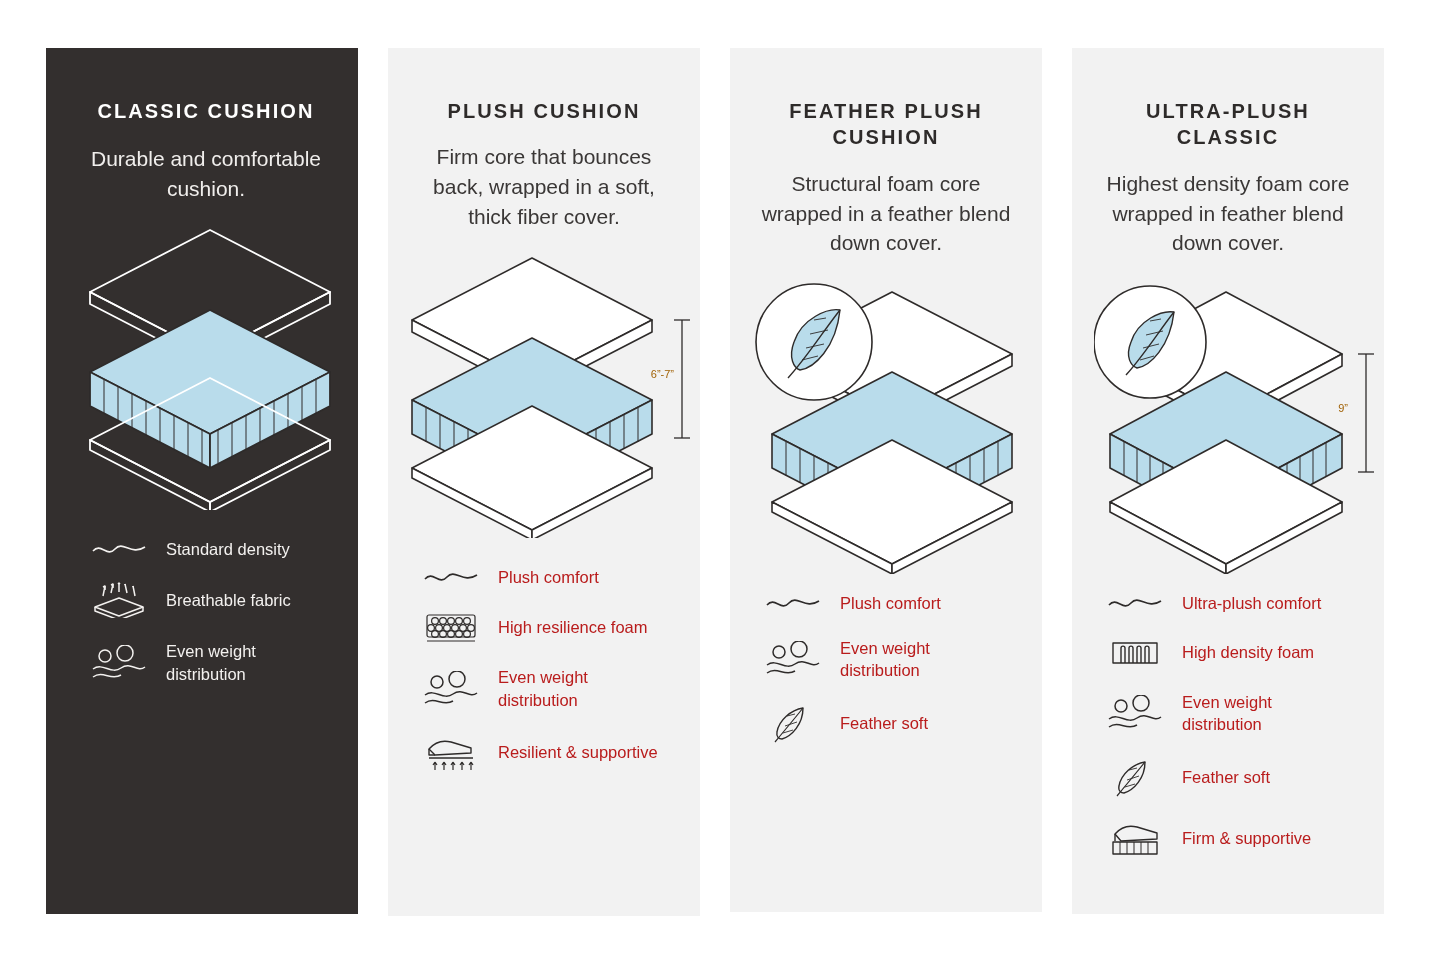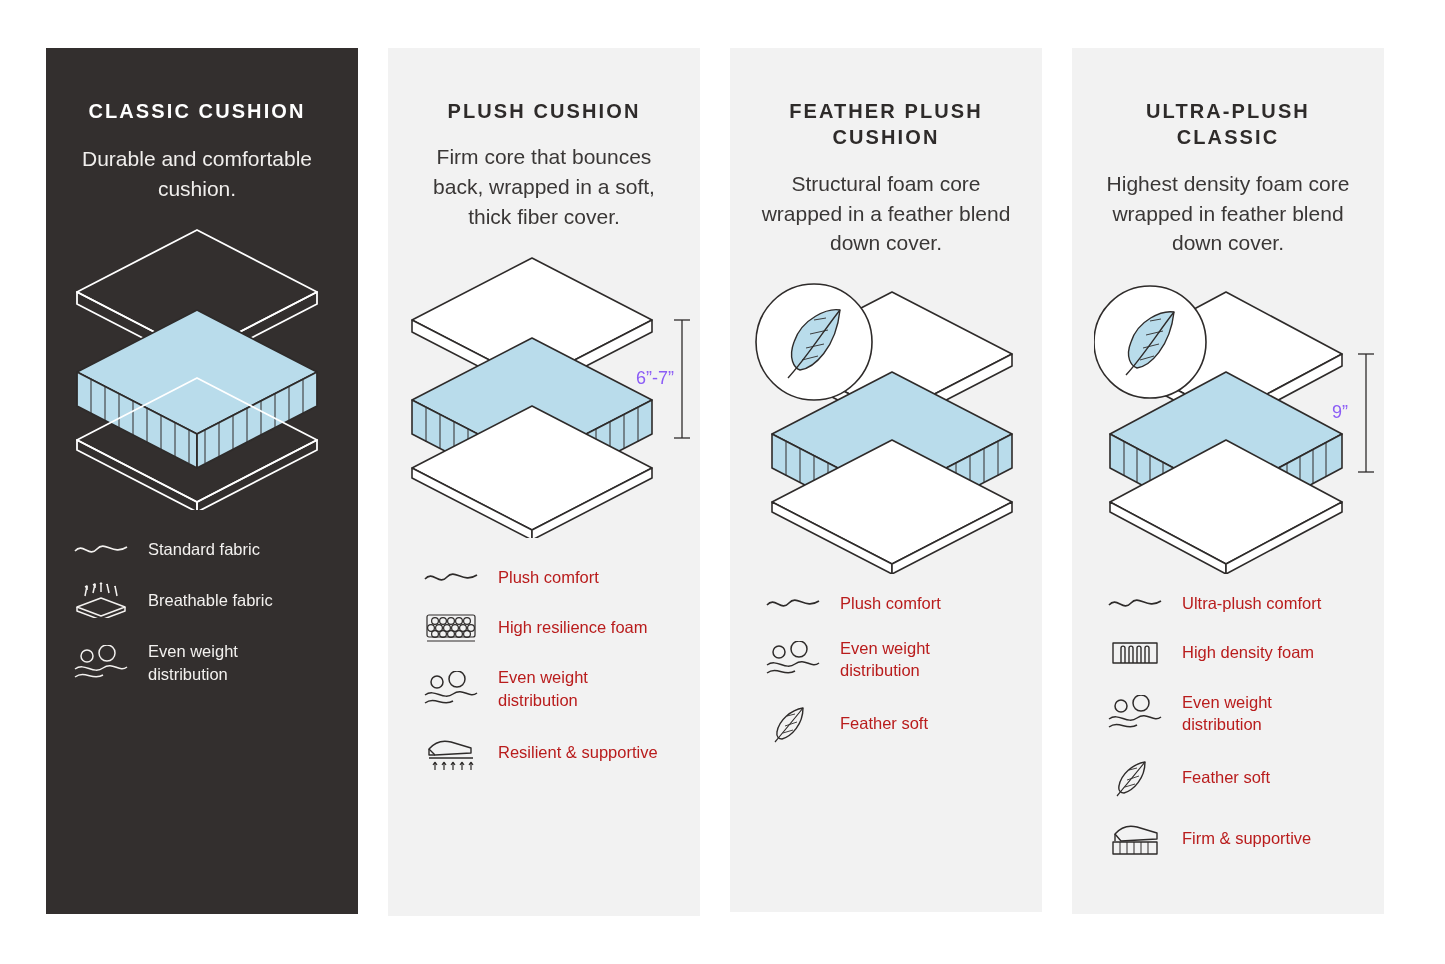--- a/index.html
+++ b/index.html
@@ -26,21 +26,21 @@
     box-sizing: border-box;
   }
   .card {
     width: 312px;
     box-sizing: border-box;
     position: relative;
   }
   .card.dark {
     background: #332f2e;
     height: 866px;
-    padding: 50px 24px 0 14px;
+    padding: 50px 24px 0 32px;
   }
   .card.light {
     background: #f2f2f2;
     height: 868px;
     padding: 50px 22px 0 22px;
   }
   .card.light.c2 { height: 868px; }
   .card.light.c3 { height: 864px; }
   .card.light.c4 { height: 866px; }
 
@@ -66,22 +66,22 @@
 
   .art {
     position: relative;
     height: 300px;
     margin-top: 16px;
   }
   .art svg { display: block; margin: 0 auto; }
 
   .dim-label {
     position: absolute;
-    font-size: 18px;
-    color: #8b5cf6;
+    font-size: 11px;
+    color: #a16207;
   }
 
   .features {
     margin-top: 18px;
     padding: 0 12px;
   }
   .feature {
     display: flex;
     align-items: center;
     gap: 18px;
@@ -152,21 +152,21 @@
         </svg>
       </div>
 
       <div class="features">
         <div class="feature">
           <span class="ficon">
             <svg width="56" height="22" viewBox="0 0 56 22" fill="none" stroke="#f3f1ef" stroke-width="1.6">
               <path d="M2 13 C10 4, 16 20, 24 11 C32 2, 40 18, 54 9"></path>
             </svg>
           </span>
-          <span class="flabel">Standard fabric</span>
+          <span class="flabel">Standard density</span>
         </div>
         <div class="feature">
           <span class="ficon">
             <svg width="56" height="36" viewBox="0 0 56 36" fill="none" stroke="#f3f1ef" stroke-width="1.5" stroke-linejoin="round">
               <polygon points="28,16 52,25 28,34 4,25"></polygon>
               <path d="M4 25 L4 29 L28 38 L52 29 L52 25"></path>
               <path d="M12 14 L14 4 M20 11 L22 2 M28 10 L28 1 M36 11 L34 2 M44 14 L42 4"></path>
               <path d="M12 5 L14 4 L14 8 M20 3 L22 2 L22 6 M27 2 L28 1 L29 2 M34 3 L34 2 M42 5 L42 4"></path>
             </svg>
           </span>

